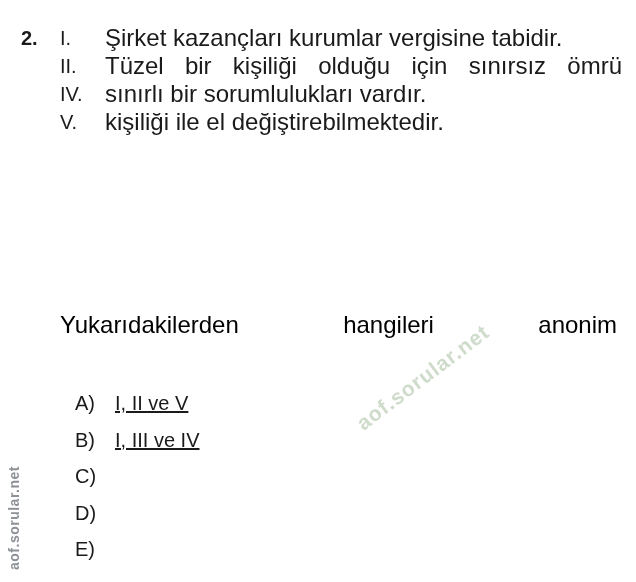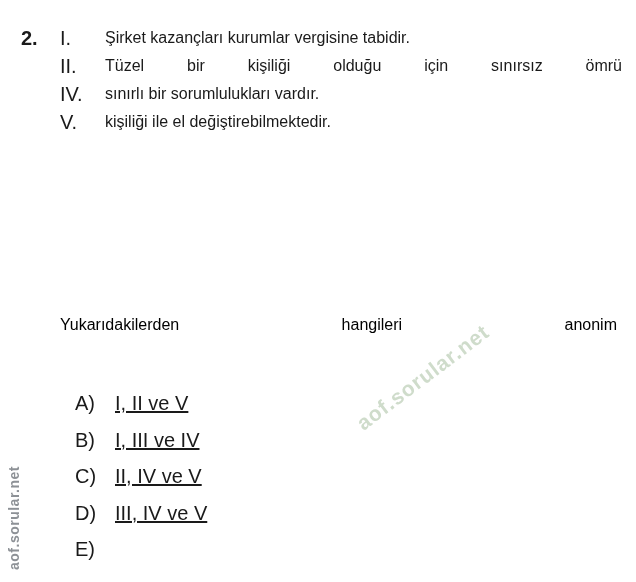--- a/index.html
+++ b/index.html
@@ -43,21 +43,21 @@
     flex: none;
     width: 45px;
     font-size: 20px;
     line-height: 28px;
   }
   .stmt-lines {
     flex: 1 1 auto;
     min-width: 0;
   }
   .line {
-    font-size: 16px;
+    font-size: 24px;
     line-height: 28px;
     height: 28px;
     overflow: hidden;
     white-space: normal;
   }
   .line.just {
     text-align: justify;
     text-align-last: justify;
   }
   .line.just::after {
@@ -174,25 +174,23 @@
       <div class="opt">
         <div class="opt-letter">A)</div>
         <div class="opt-text">I, II ve V</div>
       </div>
       <div class="opt">
         <div class="opt-letter">B)</div>
         <div class="opt-text">I, III ve IV</div>
       </div>
       <div class="opt">
         <div class="opt-letter">C)</div>
-        <div class="opt-text">II, IV ve V</div>
       </div>
       <div class="opt">
         <div class="opt-letter">D)</div>
-        <div class="opt-text">III, IV ve V</div>
       </div>
       <div class="opt">
         <div class="opt-letter">E)</div>
       </div>
     </div>
 
   <div class="wm-diagonal">aof.sorular.net</div>
 
   <div class="wm-vertical">aof.sorular.net</div>
 

